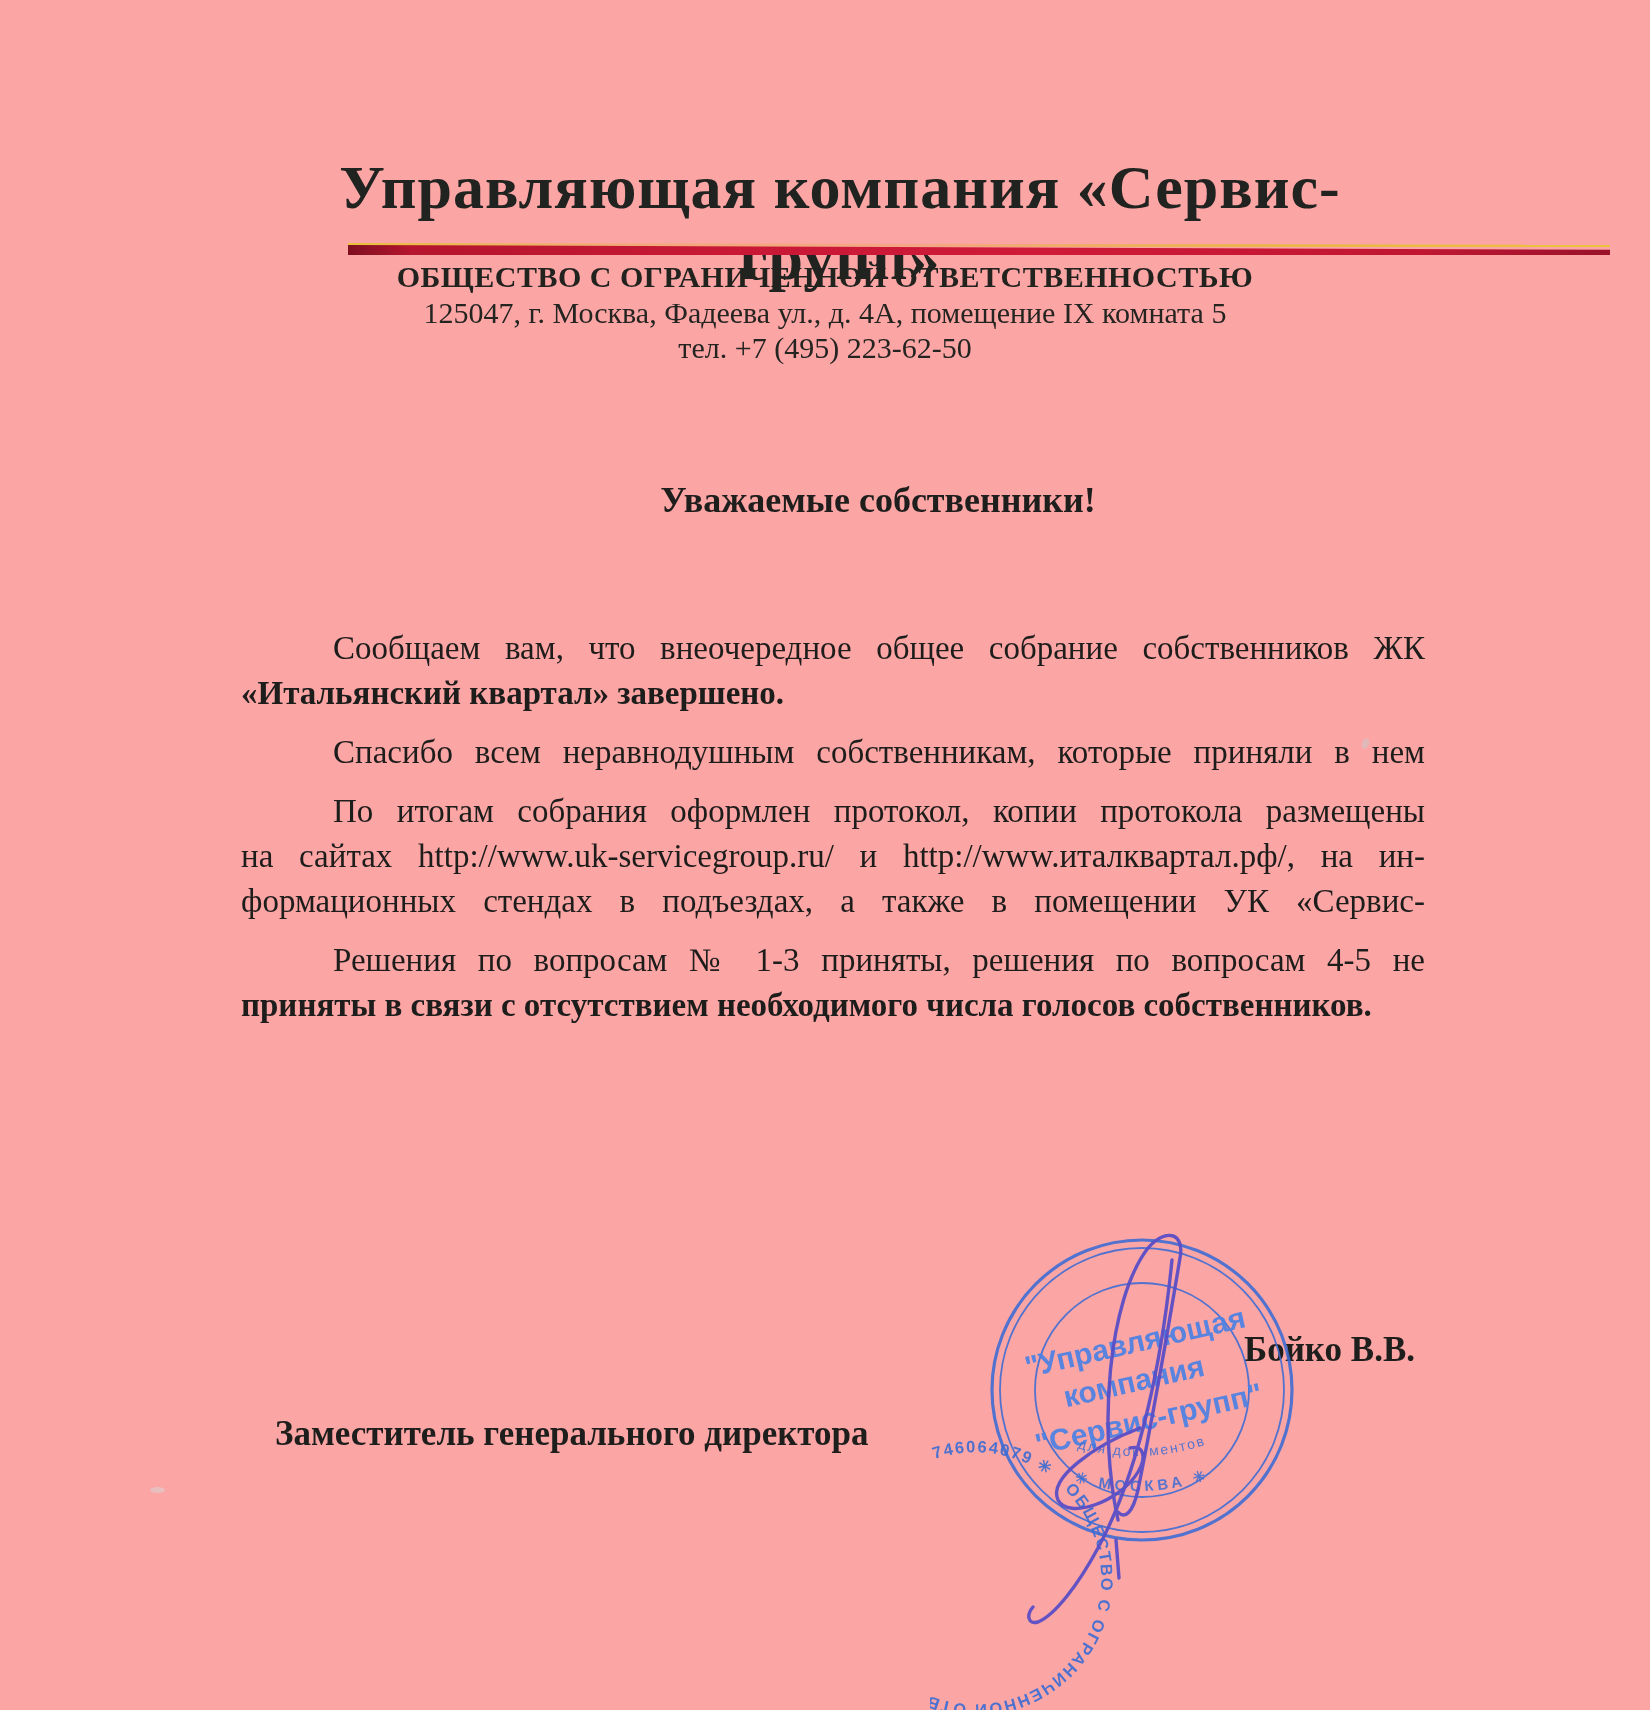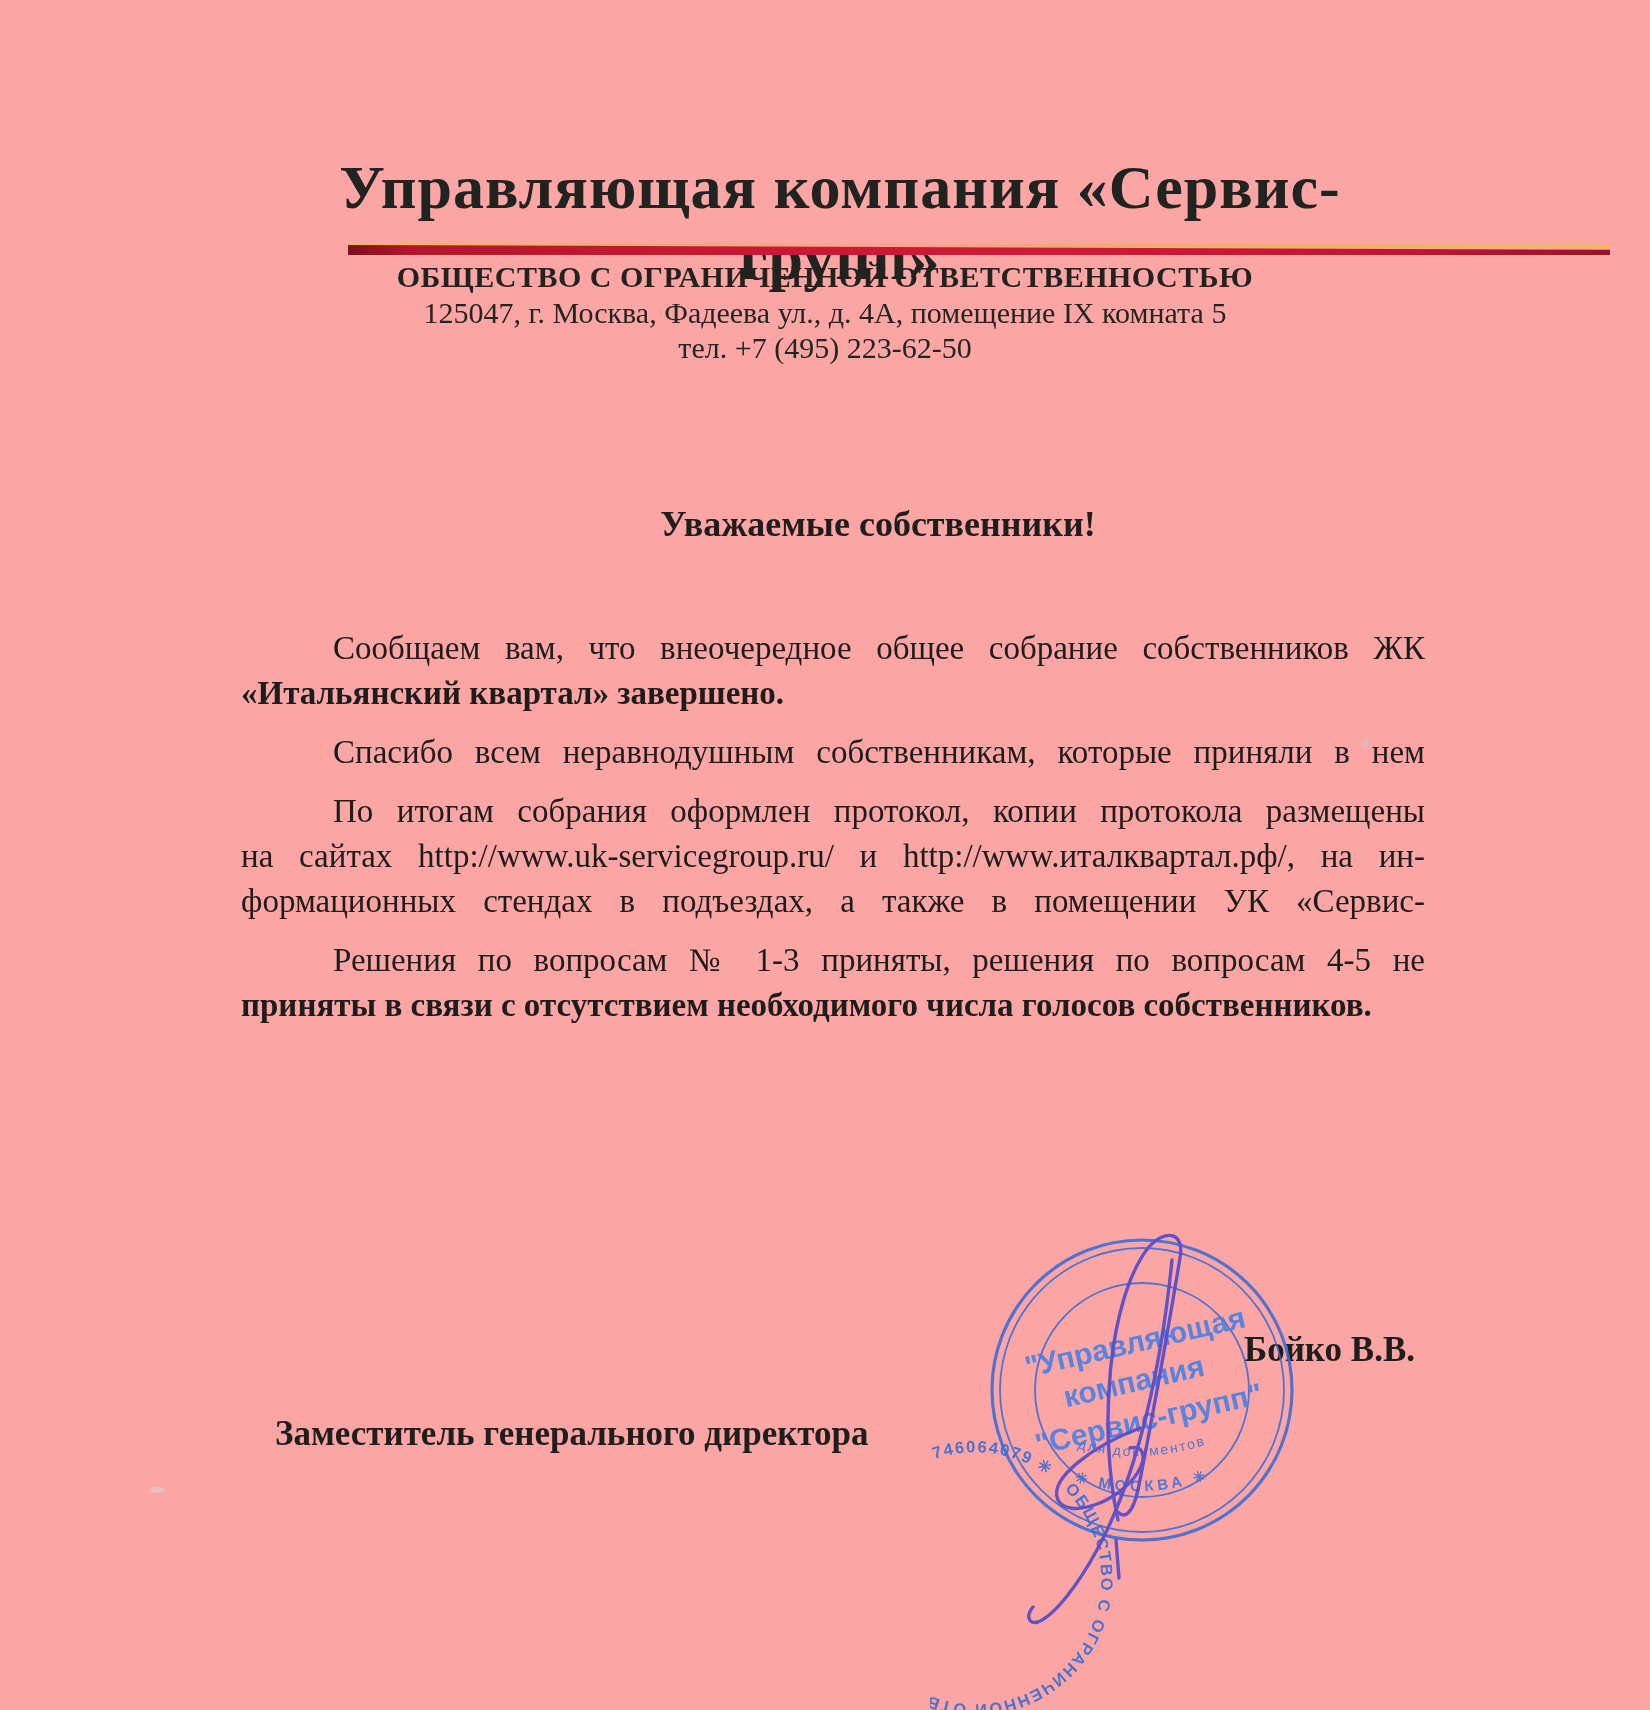--- a/index.html
+++ b/index.html
@@ -41,21 +41,21 @@
   .lh-addr {
     position:absolute; top:296px; left:225px; width:1200px;
     text-align:center; font-size:30px; color:#242421;
   }
   .lh-phone {
     position:absolute; top:331px; left:225px; width:1200px;
     text-align:center; font-size:30px; color:#242421;
   }
   
   .salutation {
-    position:absolute; top:503px; left:225px; width:1200px;
+    position:absolute; top:479px; left:225px; width:1200px;
     padding-left:106px;
     text-align:center; font-size:36px; font-weight:bold; color:#1e1e1c;
   }
   
   .body-block {
     position:absolute; top:626px; left:225px; width:1200px;
     font-size:33px; line-height:45px; color:#1d1d1b;
   }
   .paragraph { margin-bottom:14px;margin-left:16px; }
   .jline { text-align:justify; text-align-last:justify; }

